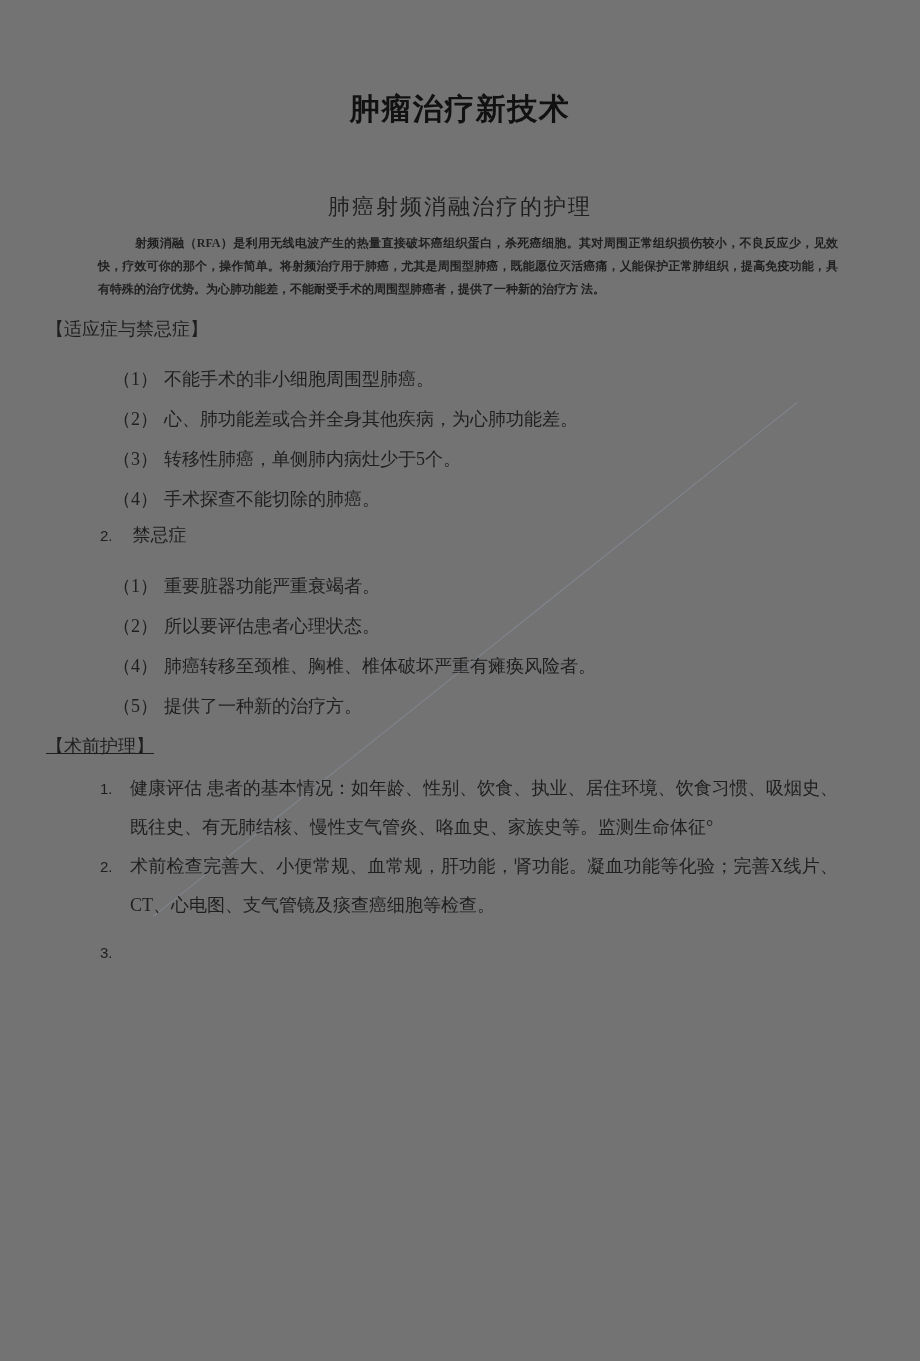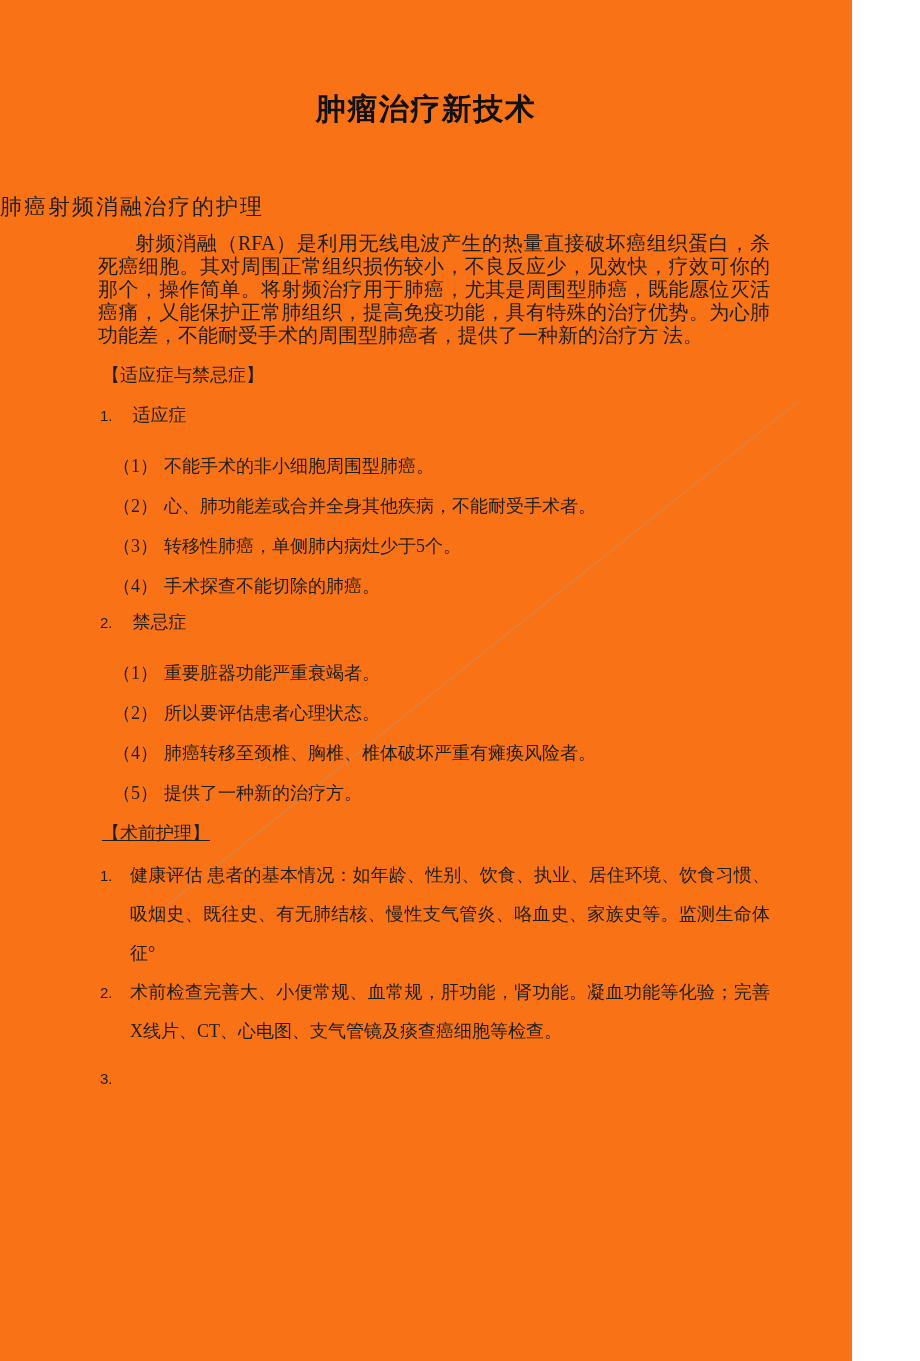--- a/index.html
+++ b/index.html
@@ -1,21 +1,21 @@
 <!DOCTYPE html>
 <html lang="zh"><head>
 <meta charset="utf-8">
 <title>Document</title>
 <style>
   html, body { margin: 0; padding: 0; background: #ffffff; }
   .page {
     position: relative;
-    width: 852px;
+    width: 920px;
     height: 1361px;
-    background: #f97316;
+    background: #737373;
     overflow: hidden;
     font-family: "Liberation Serif", "DejaVu Serif", serif;
     color: #1f1f1f;
   }
   
   .crease {
     position: absolute;
     left: 153px;
     top: 916px;
     width: 824px;
@@ -29,34 +29,36 @@
     margin: 90px 0 0 0;
     text-align: center;
     font-size: 30px;
     line-height: 38px;
     font-weight: 600;
     letter-spacing: 1.5px;
     color: #111;
   }
   .subtitle {
     margin: 64px 0 0 0;
+    text-align: center;
     font-size: 22px;
     line-height: 30px;
     font-weight: 400;
     letter-spacing: 2px;
   }
   .intro {
     margin: 10px 82px 0 98px;
-    font-size: 20px;
+    font-size: 12px;
     line-height: 23px;
     text-align: justify;
     text-indent: 37px;
+    font-weight: bold;
   }
   .heading {
-    margin: 17px 82px 0 102px;
+    margin: 17px 82px 0 46px;
     font-size: 18px;
     line-height: 22px;
   }
   .heading.h2 { margin-top: 18px; text-decoration: underline; }
   .sub {
     margin: 18px 82px 0 100px;
     font-size: 18px;
     line-height: 22px;
   }
   .sub.s2 { margin-top: 14px; }
@@ -100,29 +102,26 @@
   <div class="crease"></div>
 
   <h1 class="title">肿瘤治疗新技术</h1>
 
   <h2 class="subtitle">肺癌射频消融治疗的护理</h2>
 
   <p class="intro">射频消融（RFA）是利用无线电波产生的热量直接破坏癌组织蛋白，杀死癌细胞。其对周围正常组织损伤较小，不良反应少，见效快，疗效可你的那个，操作简单。将射频治疗用于肺癌，尤其是周围型肺癌，既能愿位灭活癌痛，乂能保护正常肺组织，提高免疫功能，具有特殊的治疗优势。为心肺功能差，不能耐受手术的周围型肺癌者，提供了一种新的治疗方 法。</p>
 
   <div class="heading">【适应症与禁忌症】</div>
 
-  <div class="sub">
-    <span class="num">1.</span><span>适应症</span>
-  </div>
 
   <div class="prow first">
     <span class="marker">（1）</span><span>不能手术的非小细胞周围型肺癌。</span>
   </div>
   <div class="prow">
-    <span class="marker">（2）</span><span>心、肺功能差或合并全身其他疾病，不能耐受手术者。</span>
+    <span class="marker">（2）</span><span>心、肺功能差或合并全身其他疾病，为心肺功能差。</span>
   </div>
   <div class="prow">
     <span class="marker">（3）</span><span>转移性肺癌，单侧肺内病灶少于5个。</span>
   </div>
   <div class="prow">
     <span class="marker">（4）</span><span>手术探查不能切除的肺癌。</span>
   </div>
 
   <div class="sub s2">
     <span class="num">2.</span><span>禁忌症</span>

